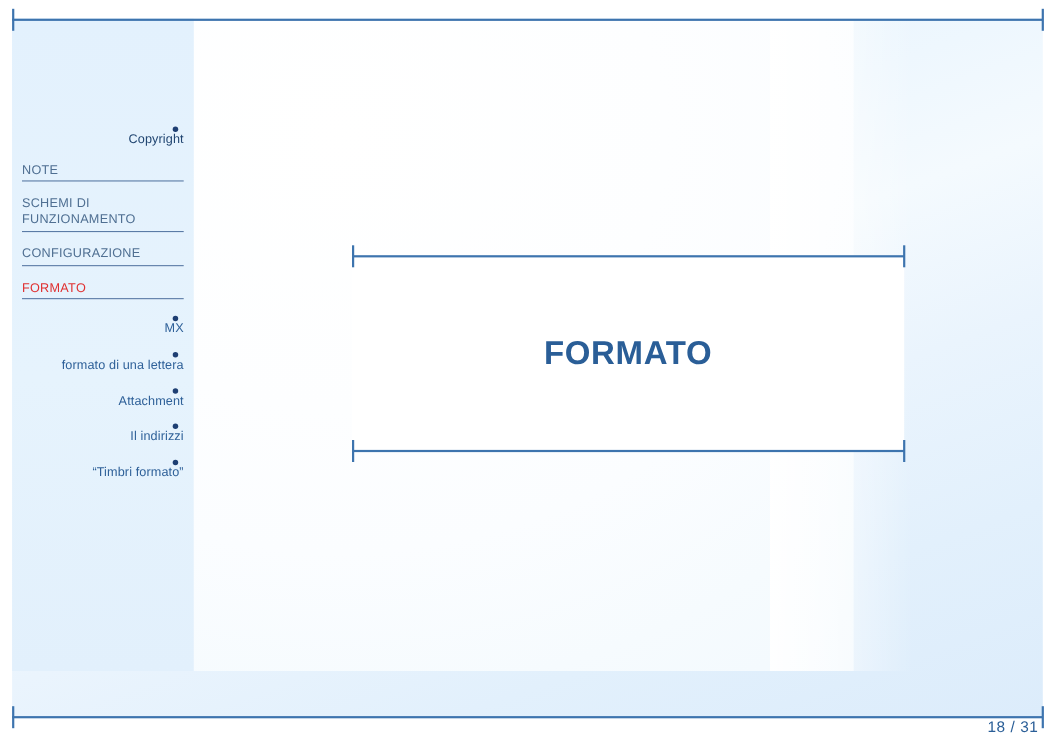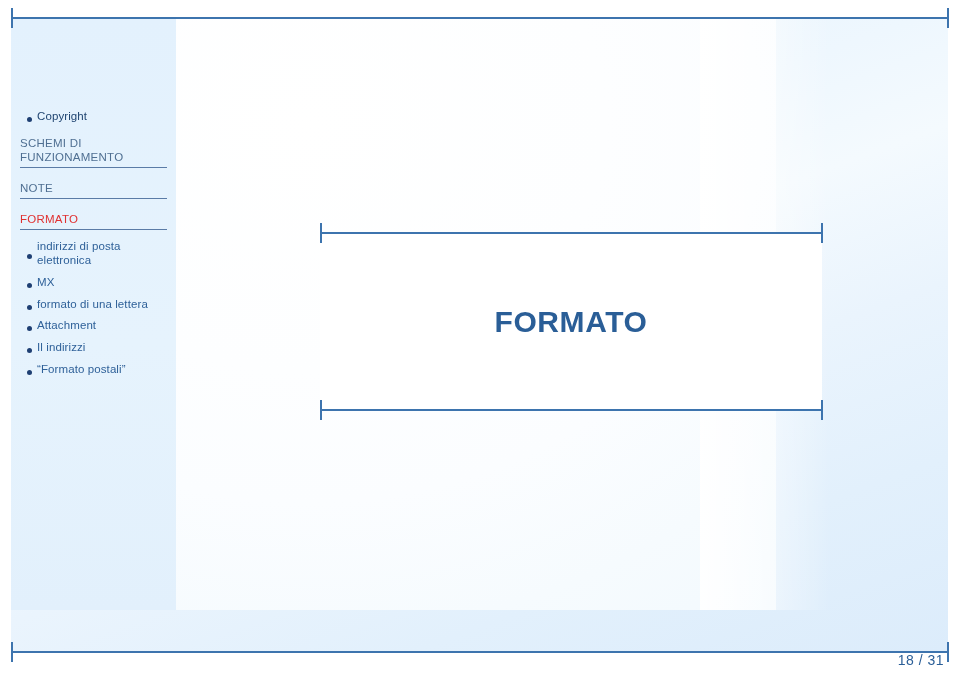--- a/index.html
+++ b/index.html
@@ -72,24 +72,25 @@
     top: 17px;
     width: 165px;
     height: 593px;
     background: linear-gradient(180deg, #e3f1fd 0%, #e6f3fd 55%, #e2f0fc 100%);
     box-sizing: border-box;
     padding: 92px 9px 0 9px;
   }
 
   .toc-bullet-row {
     display: flex;
-    align-items: center;
+    align-items: flex-end;
     margin: 0 0 6px 0;
     padding-left: 7px;
     line-height: 1.28;
+    flex-direction: column;
   }
   .toc-bullet-row .dot {
     flex: 0 0 auto;
     width: 5px;
     height: 5px;
     border-radius: 50%;
     background: #1e3f73;
     margin-top: 6px;
     margin-right: 5px;
   }
@@ -200,51 +201,48 @@
   <div class="white-card"></div>
   <div class="white-card-fade"></div>
 
   <div class="sidebar">
 
     <div class="toc-bullet-row first">
       <span class="dot"></span>
       <span class="txt">Copyright</span>
     </div>
 
+    <div class="toc-section">NOTE</div>
+
     <div class="toc-section first-sec">SCHEMI DI FUNZIONAMENTO</div>
 
-    <div class="toc-section">NOTE</div>
-
+    <div class="toc-section">CONFIGURAZIONE</div>
 
     <div class="toc-section active tight">FORMATO</div>
 
     <div class="toc-sub-list">
       <div class="toc-bullet-row">
         <span class="dot"></span>
-        <span class="txt">indirizzi di posta elettronica</span>
-      </div>
-      <div class="toc-bullet-row">
-        <span class="dot"></span>
         <span class="txt">MX</span>
       </div>
       <div class="toc-bullet-row">
         <span class="dot"></span>
         <span class="txt">formato di una lettera</span>
       </div>
       <div class="toc-bullet-row">
         <span class="dot"></span>
         <span class="txt">Attachment</span>
       </div>
       <div class="toc-bullet-row">
         <span class="dot"></span>
         <span class="txt">Il indirizzi</span>
       </div>
       <div class="toc-bullet-row">
         <span class="dot"></span>
-        <span class="txt">“Formato postali”</span>
+        <span class="txt">“Timbri formato”</span>
       </div>
     </div>
 
     <div class="spacer-md"></div>
 
 
   </div>
 
   <div class="content-box"></div>
   <div class="content-title">FORMATO</div>

